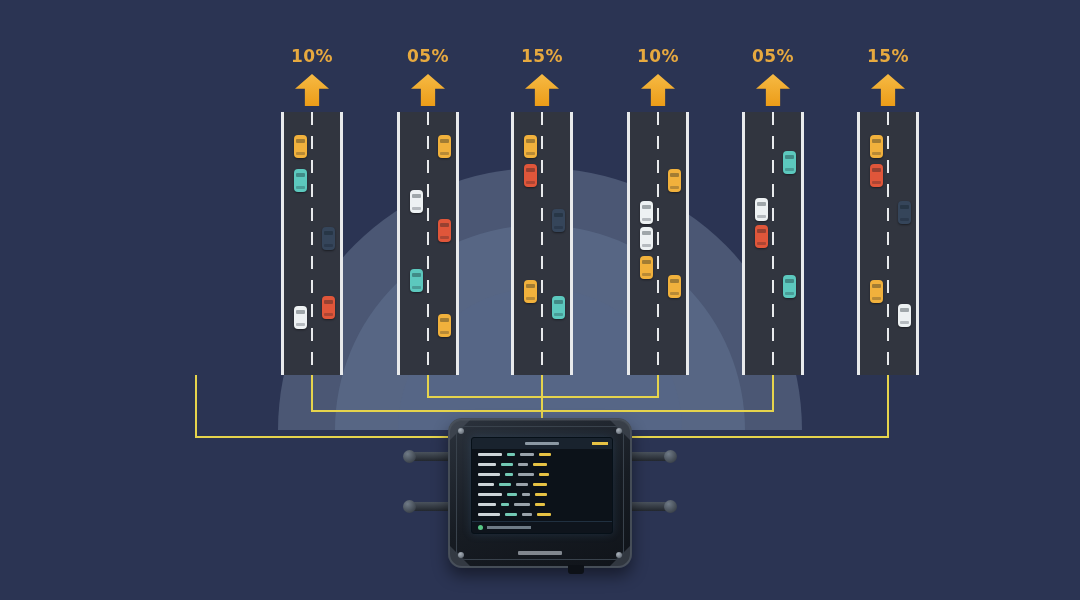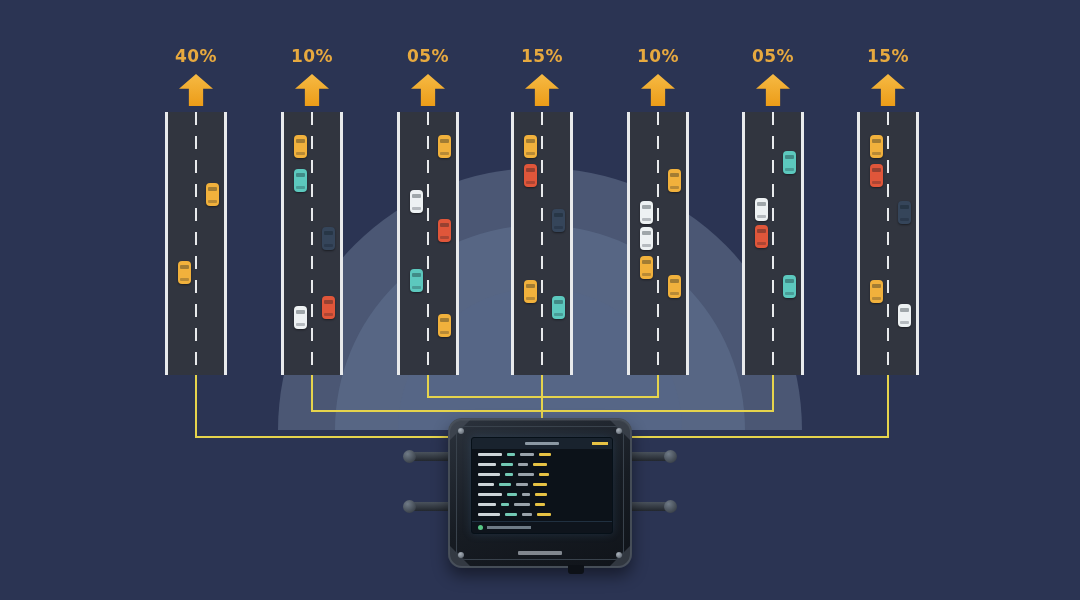--- a/index.html
+++ b/index.html
@@ -86,29 +86,20 @@
       <path d="M196 375 V437 H451" fill="none" stroke="#e6d44c" stroke-width="2"></path>
       <path d="M888 375 V437 H629" fill="none" stroke="#e6d44c" stroke-width="2"></path>
       <path d="M312 375 V411 H542" fill="none" stroke="#e6d44c" stroke-width="2"></path>
       <path d="M773 375 V411 H542" fill="none" stroke="#e6d44c" stroke-width="2"></path>
       <path d="M428 375 V397 H542" fill="none" stroke="#e6d44c" stroke-width="2"></path>
       <path d="M658 375 V397 H542" fill="none" stroke="#e6d44c" stroke-width="2"></path>
       <path d="M542 375 V422" fill="none" stroke="#e6d44c" stroke-width="2"></path>
     </svg>
 
   <div class="lane-layer" id="lane-layer">
-      <div class="lane" style="left: 165px;">
-        <div class="percent">40%</div>
-        <div class="arrow"></div>
-        <div class="road">
-          <div class="centerline"></div>
-          <div class="car" style="background: rgb(241, 177, 60); left: 38px; top: calc(31% - 11px);"></div>
-          <div class="car" style="background: rgb(241, 177, 60); left: 10px; top: calc(61% - 11px);"></div>
-        </div>
-      </div>
       <div class="lane" style="left: 281px;">
         <div class="percent">10%</div>
         <div class="arrow"></div>
         <div class="road">
           <div class="centerline"></div>
           <div class="car" style="background: rgb(241, 177, 60); left: 10px; top: calc(13% - 11px);"></div>
           <div class="car" style="background: rgb(92, 200, 190); left: 10px; top: calc(26% - 11px);"></div>
           <div class="car" style="background: rgb(53, 69, 90); left: 38px; top: calc(48% - 11px);"></div>
           <div class="car" style="background: rgb(224, 86, 58); left: 38px; top: calc(74% - 11px);"></div>
           <div class="car" style="background: rgb(237, 241, 243); left: 10px; top: calc(78% - 11px);"></div>

